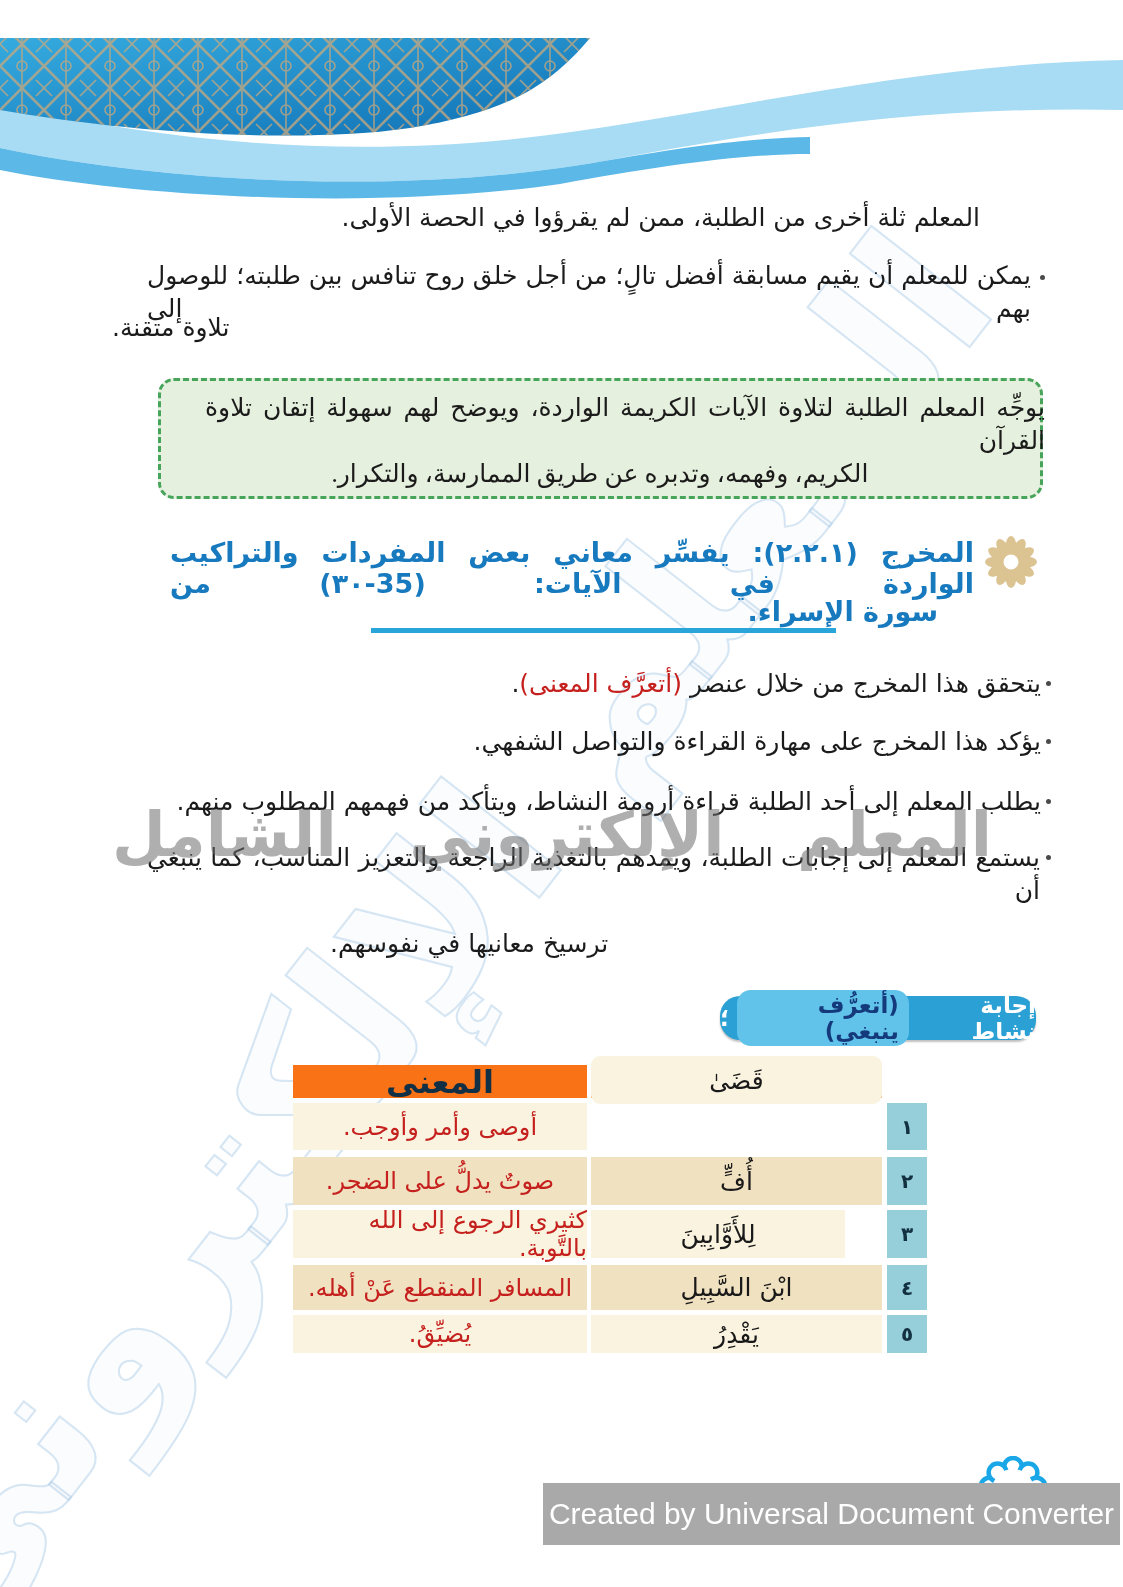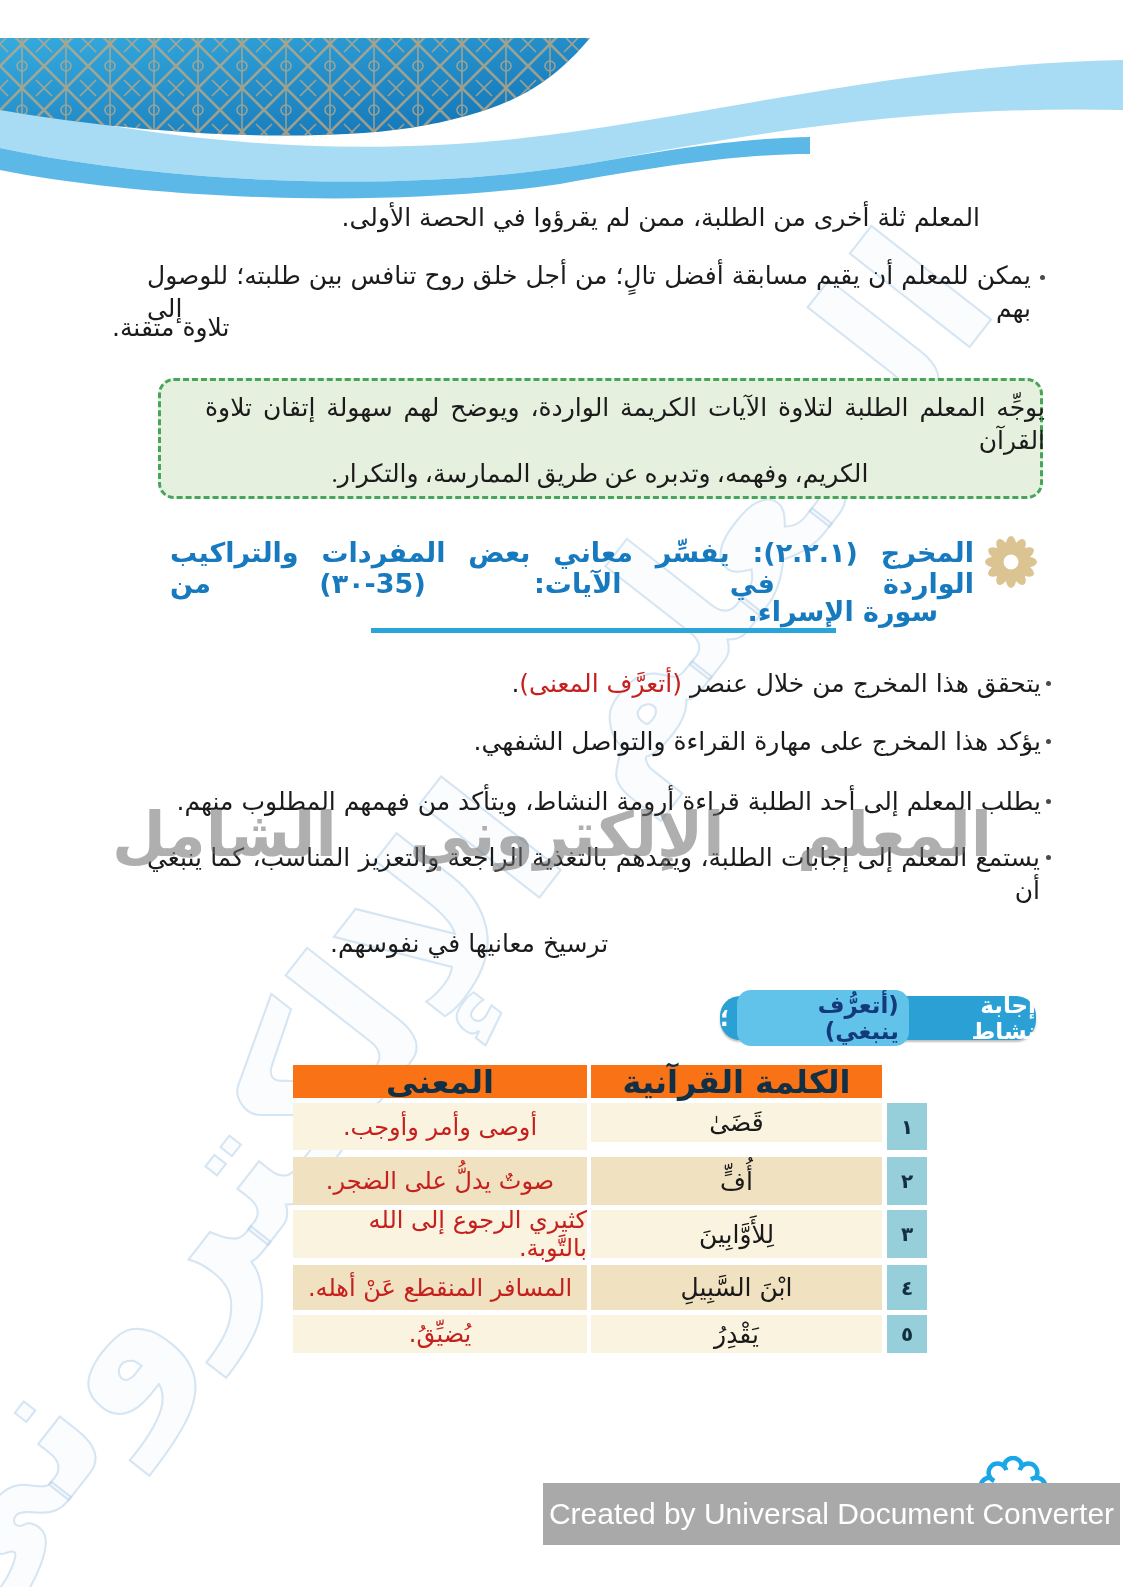--- a/index.html
+++ b/index.html
@@ -125,29 +125,29 @@
     <span class="badge-hl">(أتعرُّف ينبغي)</span>
     <span class="badge-suffix">؛</span>
   </div>
 
   <div>
 
     <div class="cell th" style="left:293px;top:1065px;width:294px;height:33px;z-index:2;">المعنى</div>
     <div class="cell th" style="left:591px;top:1065px;width:291px;height:33px;z-index:2;">الكلمة القرآنية</div>
 
     <div class="cell row-odd meaning" style="left:293px;top:1103px;width:294px;height:47px;z-index:2;">أوصى وأمر وأوجب.</div>
-    <div class="cell row-odd word" style="left:591px;top:1103px;width:291px;height:39px;z-index:2;">قَضَىٰ</div>
+    <div class="cell row-odd word" style="left:591px;top:1056px;width:291px;height:48px;z-index:2;border-radius:9px;">قَضَىٰ</div>
     <div class="cell num-cell" style="left:887px;top:1103px;width:40px;height:47px;z-index:2;">١</div>
 
     <div class="cell row-even meaning" style="left:293px;top:1157px;width:294px;height:48px;z-index:2;">صوتٌ يدلُّ على الضجر.</div>
     <div class="cell row-even word" style="left:591px;top:1157px;width:291px;height:48px;z-index:2;">أُفٍّ</div>
     <div class="cell num-cell" style="left:887px;top:1157px;width:40px;height:48px;z-index:2;">٢</div>
 
     <div class="cell row-odd meaning" style="left:293px;top:1210px;width:294px;height:48px;z-index:2;">كثيري الرجوع إلى الله بالتَّوبة.</div>
-    <div class="cell row-odd word" style="left:591px;top:1210px;width:291px;height:48px;z-index:2;">لِلأَوَّابِينَ</div>
+    <div class="cell row-odd word" style="left:591px;top:1210px;width:254px;height:48px;z-index:2;">لِلأَوَّابِينَ</div>
     <div class="cell num-cell" style="left:887px;top:1210px;width:40px;height:48px;z-index:2;">٣</div>
 
     <div class="cell row-even meaning" style="left:293px;top:1265px;width:294px;height:45px;z-index:2;">المسافر المنقطع عَنْ أهله.</div>
     <div class="cell row-even word" style="left:591px;top:1265px;width:291px;height:45px;z-index:2;">ابْنَ السَّبِيلِ</div>
     <div class="cell num-cell" style="left:887px;top:1265px;width:40px;height:45px;z-index:2;">٤</div>
 
     <div class="cell row-odd meaning" style="left:293px;top:1315px;width:294px;height:38px;z-index:2;">يُضيِّقُ.</div>
     <div class="cell row-odd word" style="left:591px;top:1315px;width:291px;height:38px;z-index:2;">يَقْدِرُ</div>
     <div class="cell num-cell" style="left:887px;top:1315px;width:40px;height:38px;z-index:2;">٥</div>
   </div>

